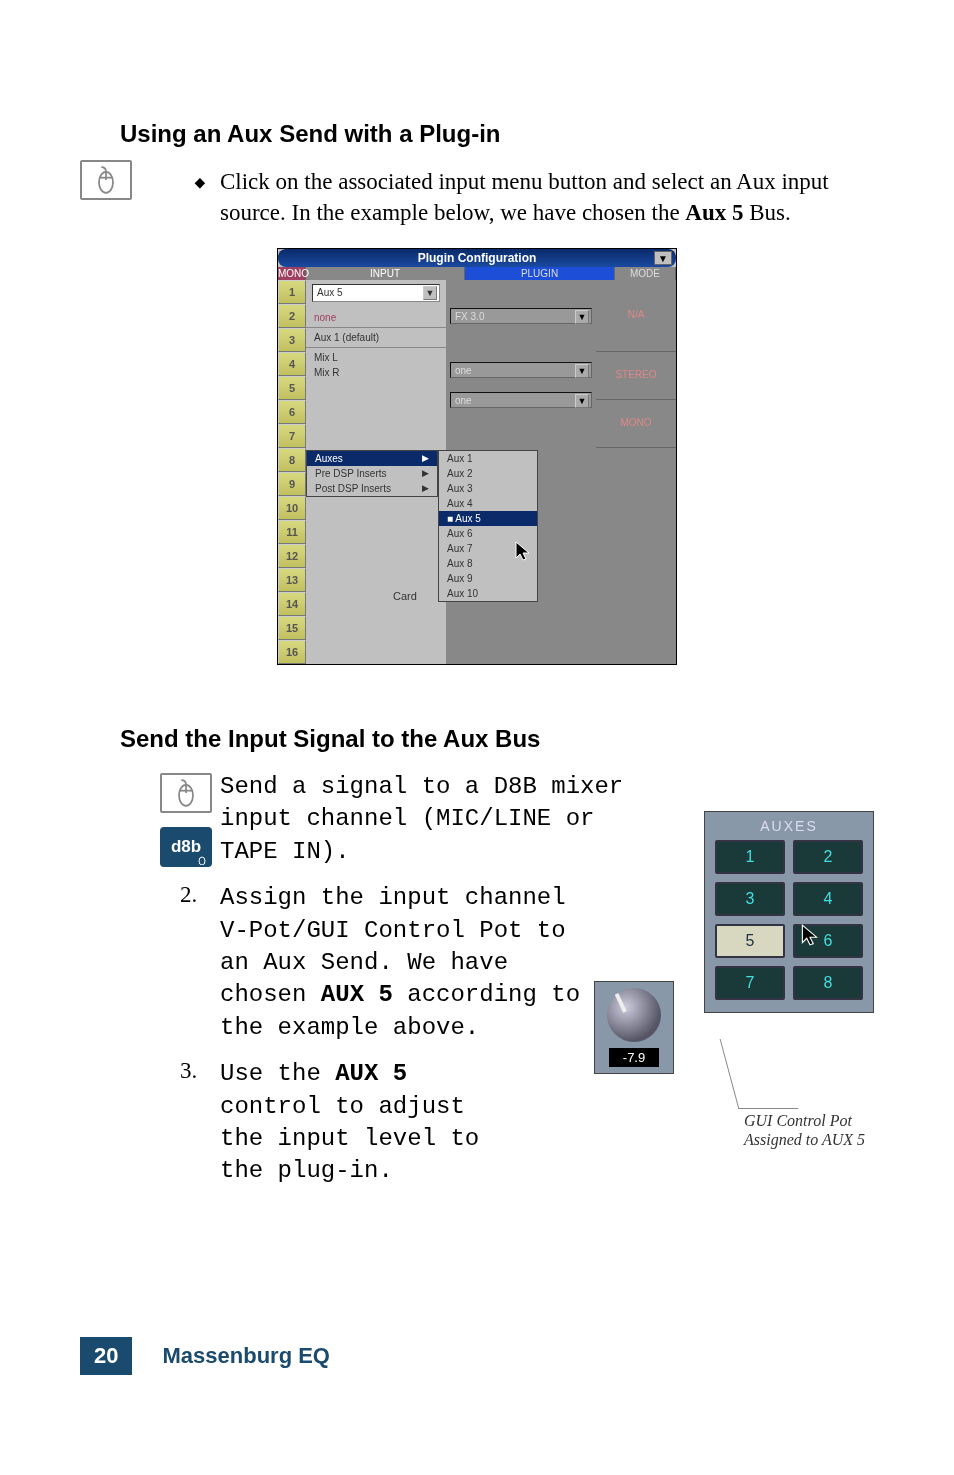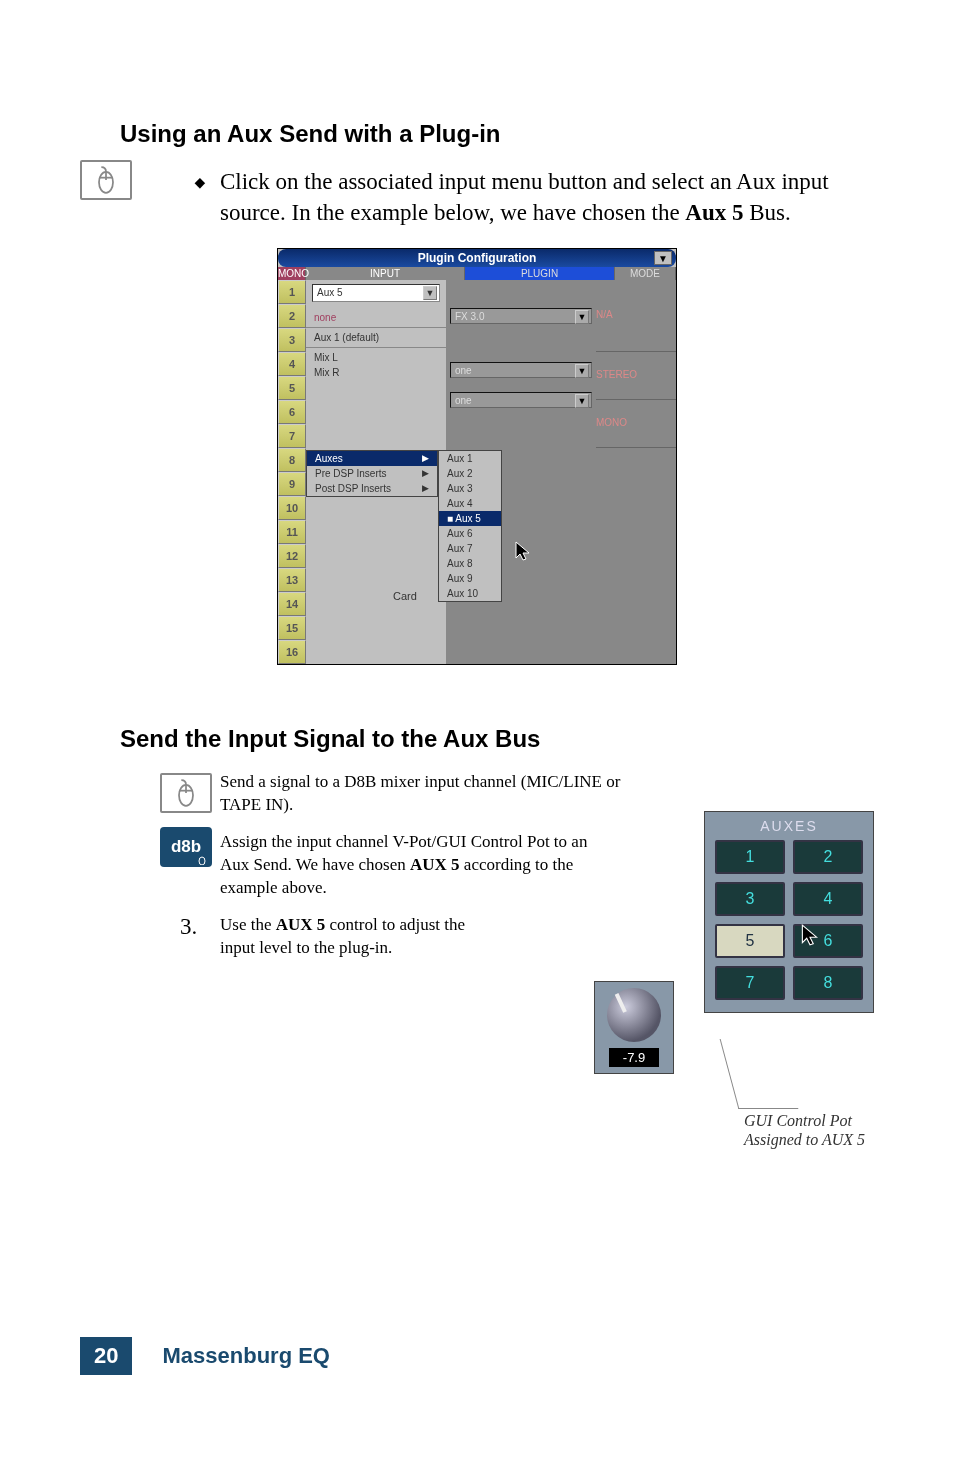--- a/index.html
+++ b/index.html
@@ -73,21 +73,21 @@
     margin-left: 100px;
     font-size: 23px;
     line-height: 1.35;
     max-width: 700px;
   }
   .bullet-row { display: flex; }
   .bullet-mark { width: 40px; text-align: center; font-size: 14px; padding-top: 8px; }
   .bullet-content { flex: 1; }
   .ol-row { display: flex; margin-bottom: 14px; }
   .ol-num { width: 40px; font-size: 23px; }
-  .ol-content { flex: 1; font-size: 17px; line-height: 1.35; }
+  .ol-content { flex: 1; font-size: 24px; line-height: 1.35; font-family: Liberation Mono, monospace; }
 
   
   .plugin-fig {
     margin: 20px auto 60px auto;
     width: 400px;
     border: 1px solid #000;
     font-family: Tahoma, Arial, sans-serif;
     font-size: 11px;
     background: #c0c0c0;
   }
@@ -173,39 +173,40 @@
   }
   .plugin-dd .dd-arrow {
     position: absolute; right: 2px; top: 1px;
     width: 14px; height: 14px;
     background: #aaa; border: 1px outset #ccc;
     font-size: 9px; text-align: center; line-height: 12px; color: #000;
   }
   .mode-cell {
     height: 48px;
     border-bottom: 1px solid #666;
+    text-align: center;
     color: #d88;
     font-size: 10px;
     line-height: 46px;
   }
   .aux-menu {
     position: absolute;
     left: 28px;
     top: 170px;
     width: 132px;
     background: #c0c0c0;
     border: 1px solid #444;
     z-index: 5;
   }
   .aux-menu .hl { background: #0a2a6a; color: #fff; }
   .aux-submenu {
     position: absolute;
     left: 160px;
     top: 170px;
-    width: 64px;
+    width: 100px;
     background: #c0c0c0;
     border: 1px solid #444;
     z-index: 6;
   }
   .aux-submenu .hl { background: #0a2a6a; color: #fff; }
   .cursor-img {
     position: absolute;
     left: 236px;
     top: 260px;
     font-size: 18px;

